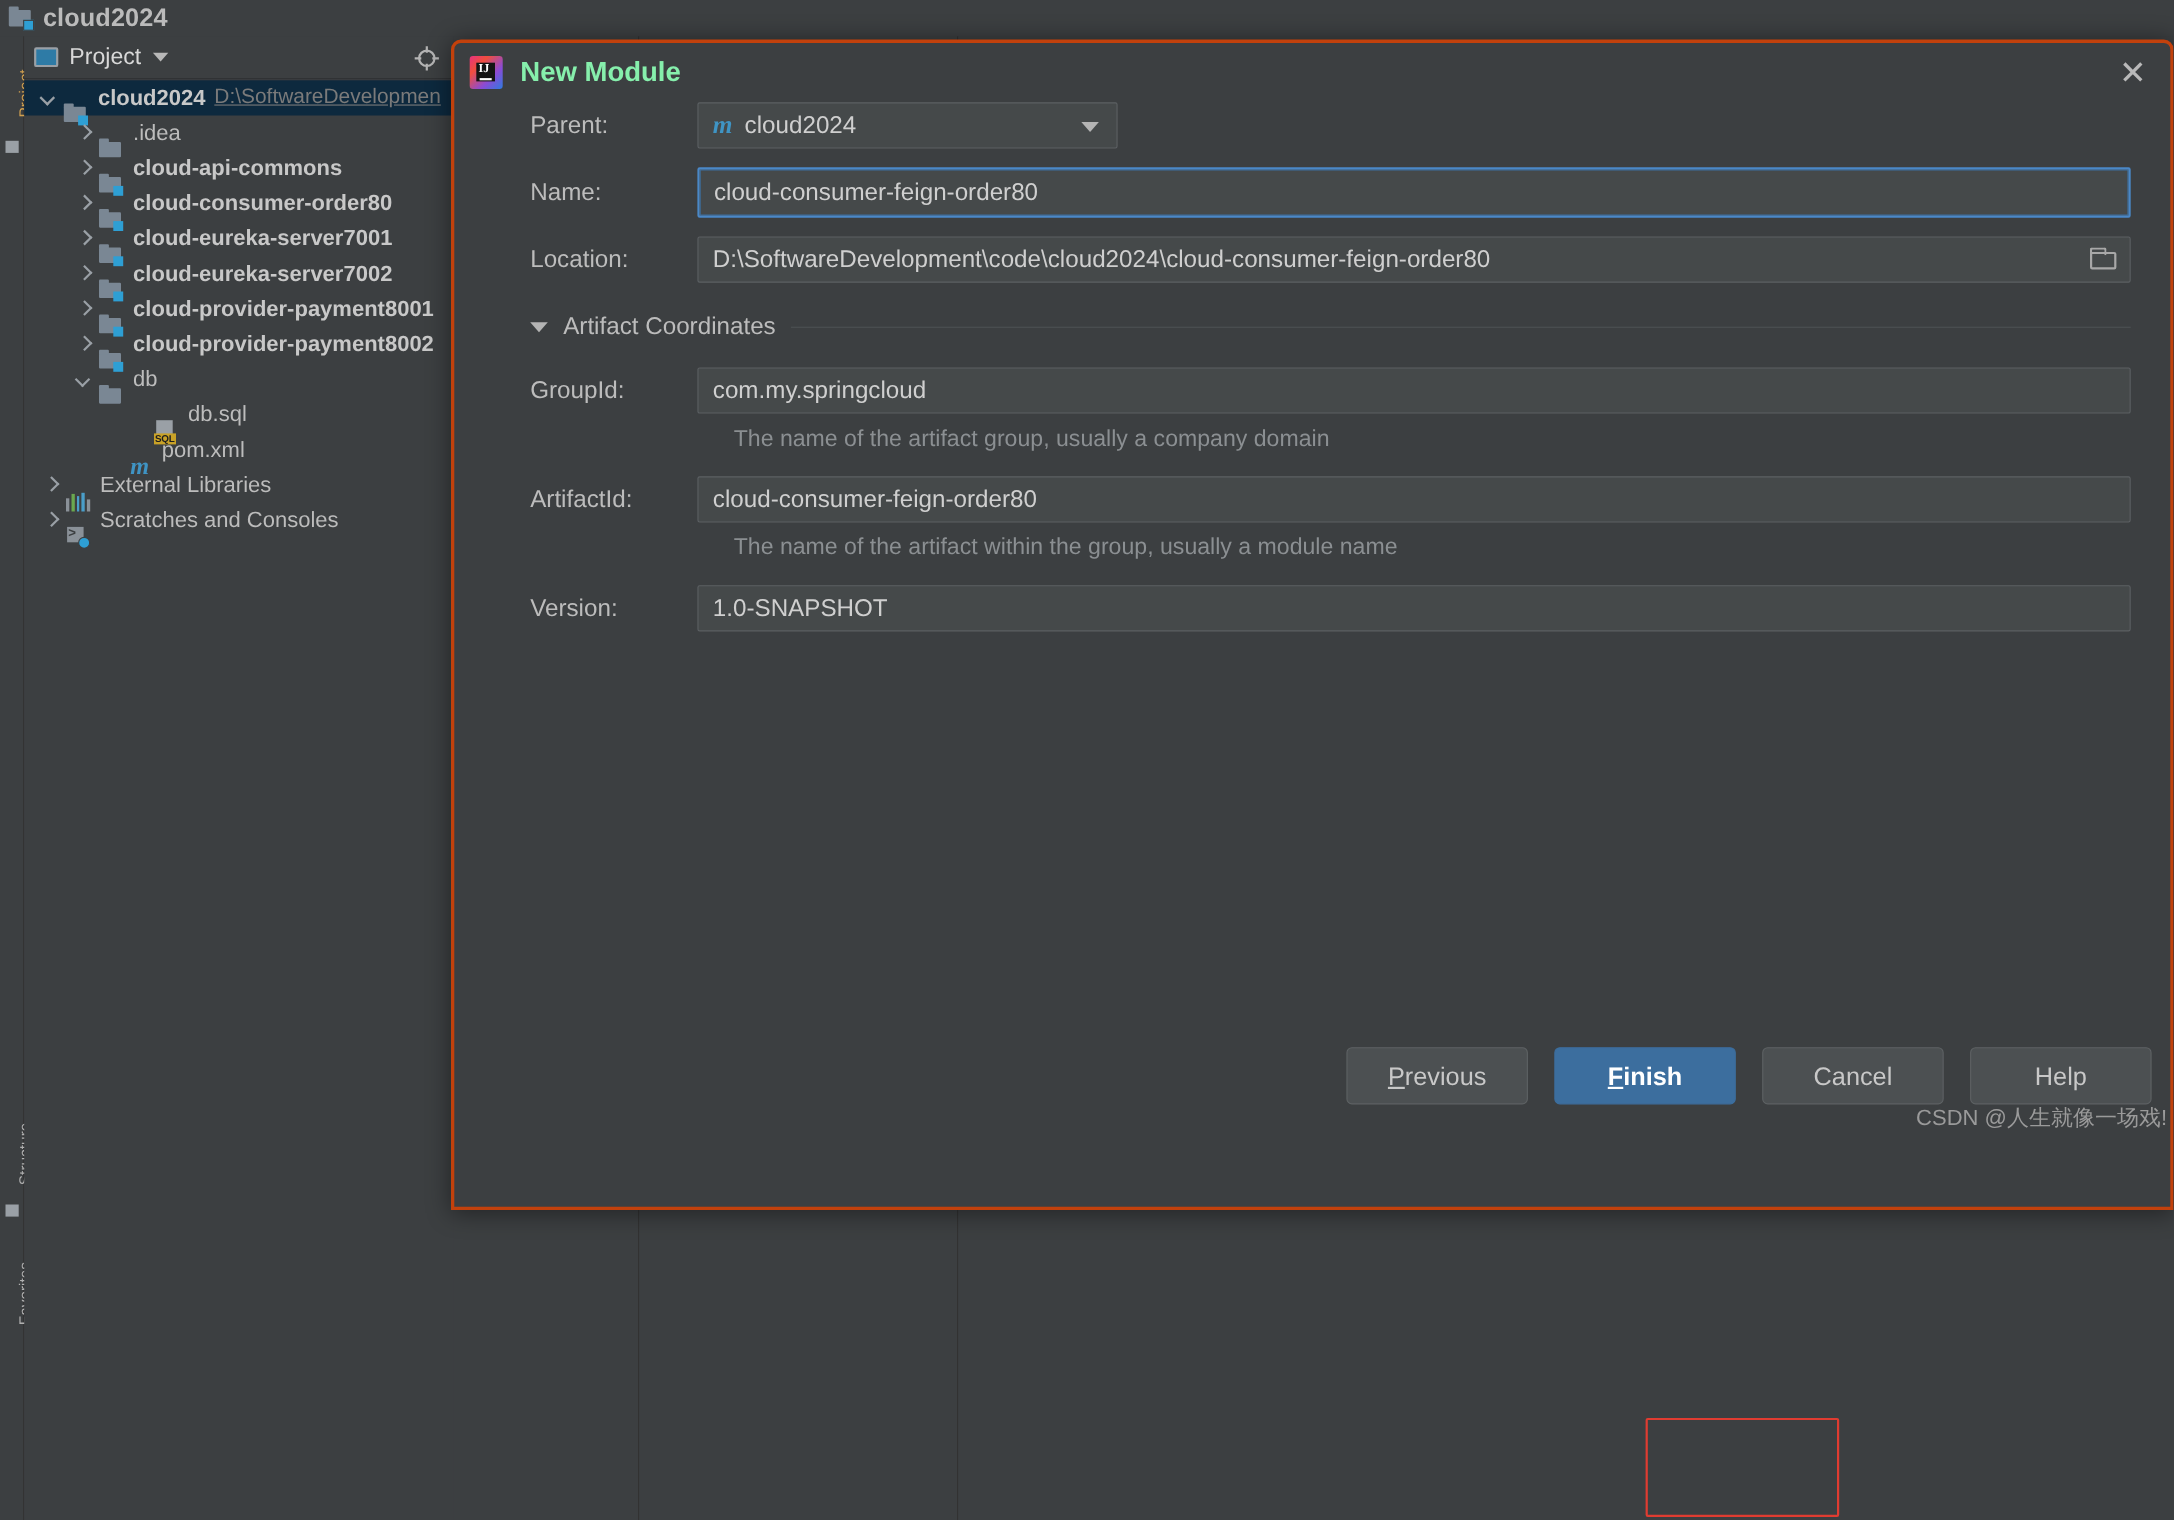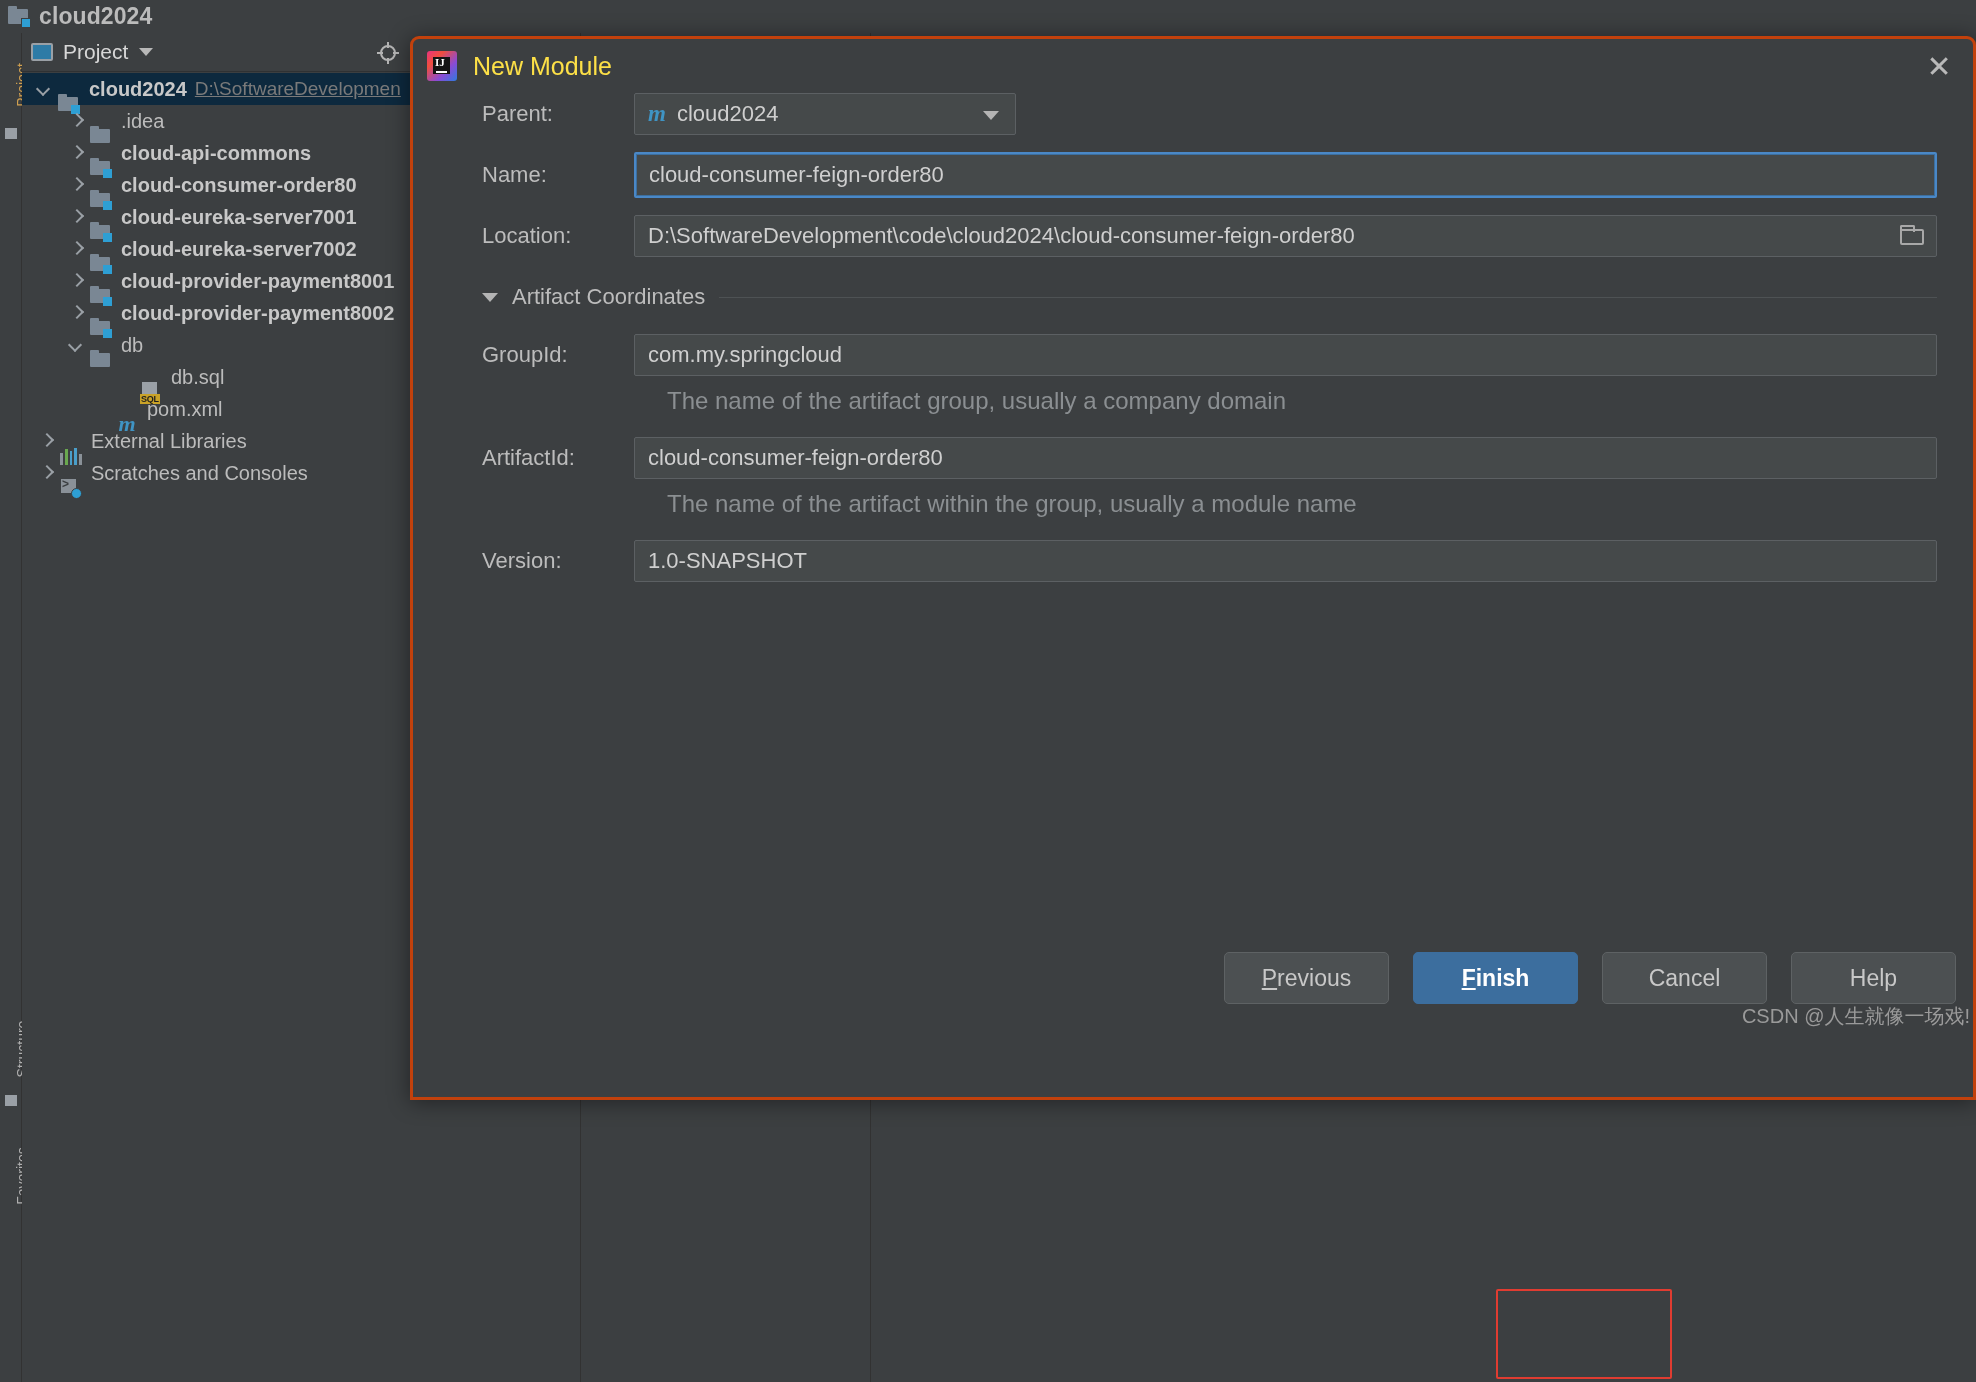--- a/index.html
+++ b/index.html
@@ -174,21 +174,21 @@
     background: #141414;
   }
   .ij-logo .ij-txt {
     position: absolute; left: 8px; top: 5px; z-index: 2; color: #fff;
     font-size: 11px; font-weight: bold; font-family: "Liberation Serif", serif;
   }
   .ij-logo .ij-bar {
     position: absolute; left: 9px; top: 20px; z-index: 2;
     width: 11px; height: 2px; background: #fff;
   }
-  .dlg-title { color: #fde047; font-size: 25px; }
+  .dlg-title { color: #86efac; font-size: 25px; font-weight: bold; }
   .dlg-close {
     position: absolute; right: 18px; top: 12px; width: 32px; height: 32px;
     display: flex; align-items: center; justify-content: center;
     color: #b9b9b9; font-size: 30px; line-height: 1; font-family: "Liberation Sans", sans-serif;
   }
 
   .dlg-body { position: relative; padding: 0 36px; }
 
   .field-row { position: relative; display: flex; align-items: center; margin-bottom: 17px; }
   .field-label {
@@ -231,21 +231,21 @@
   }
   .section .tri {
     width: 0; height: 0; margin-right: 14px;
     border-left: 8px solid transparent; border-right: 8px solid transparent;
     border-top: 9px solid #b4b4b4;
   }
   .section .sec-title { color: #bcbcbc; font-size: 22px; white-space: nowrap; }
   .section .rule { flex: 1; height: 1px; background: #4e5254; margin-left: 14px; }
 
   .hint {
-    color: #8b8f92; font-size: 24px; padding-left: 218px; margin: -6px 0 22px 0;
+    color: #8b8f92; font-size: 21px; padding-left: 218px; margin: -6px 0 22px 0;
   }
   .field-label.wide { width: 185px; }
   .btns { position: absolute; right: 20px; top: 22px; display: flex; gap: 24px; }
   .btn {
     min-width: 165px; height: 52px; border-radius: 5px; background: #4c5052;
     border: 1px solid #5e6264; color: #c8c8c8; font-size: 23px;
     display: flex; align-items: center; justify-content: center;
   }
   .btn.primary { background: #3c6e9e; border-color: #3c6e9e; color: #ffffff; font-weight: bold; }
   .btn .mn { text-decoration: underline; }

